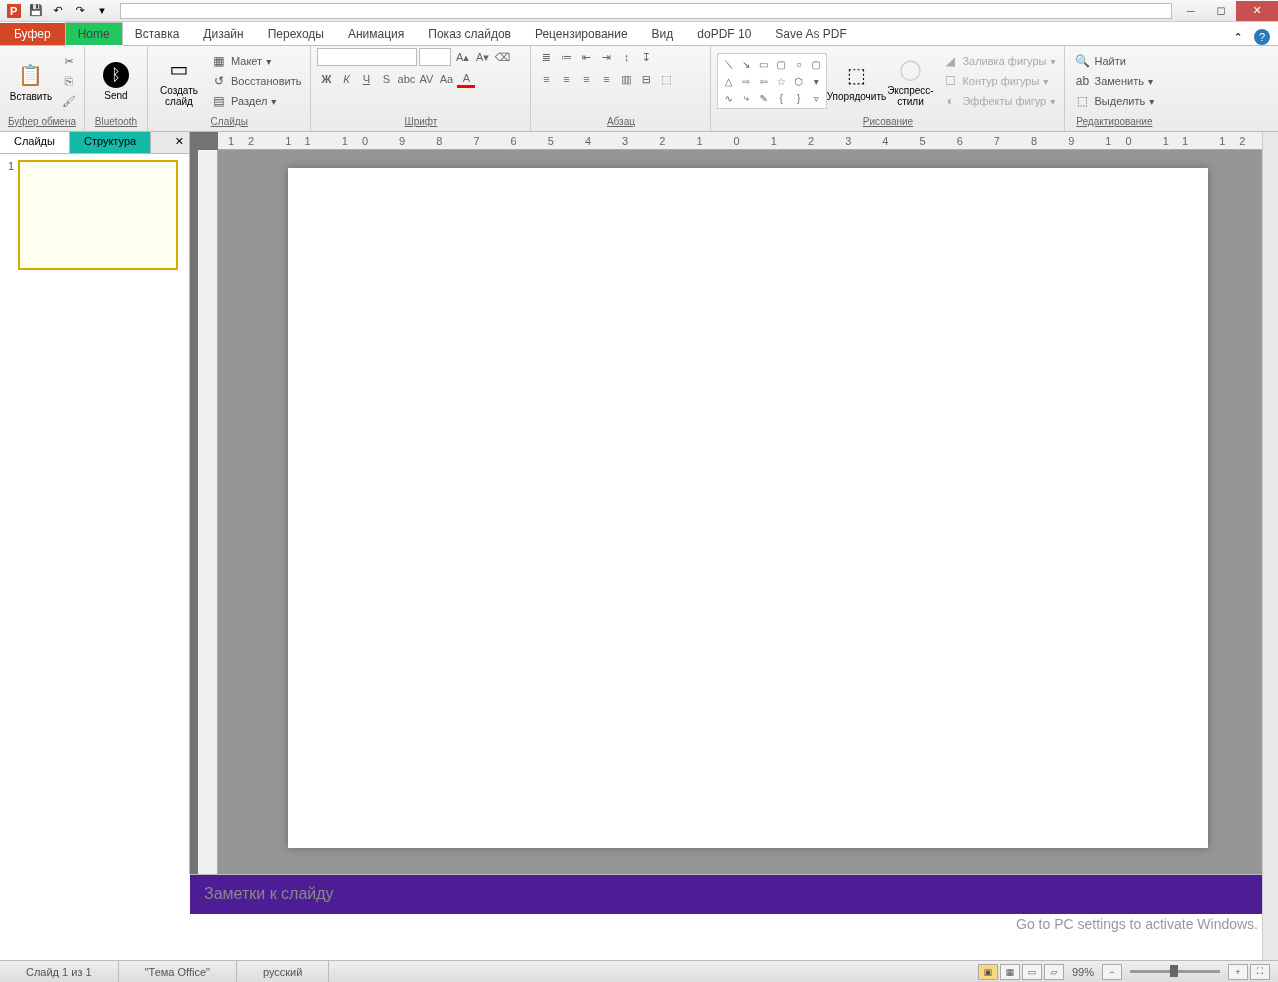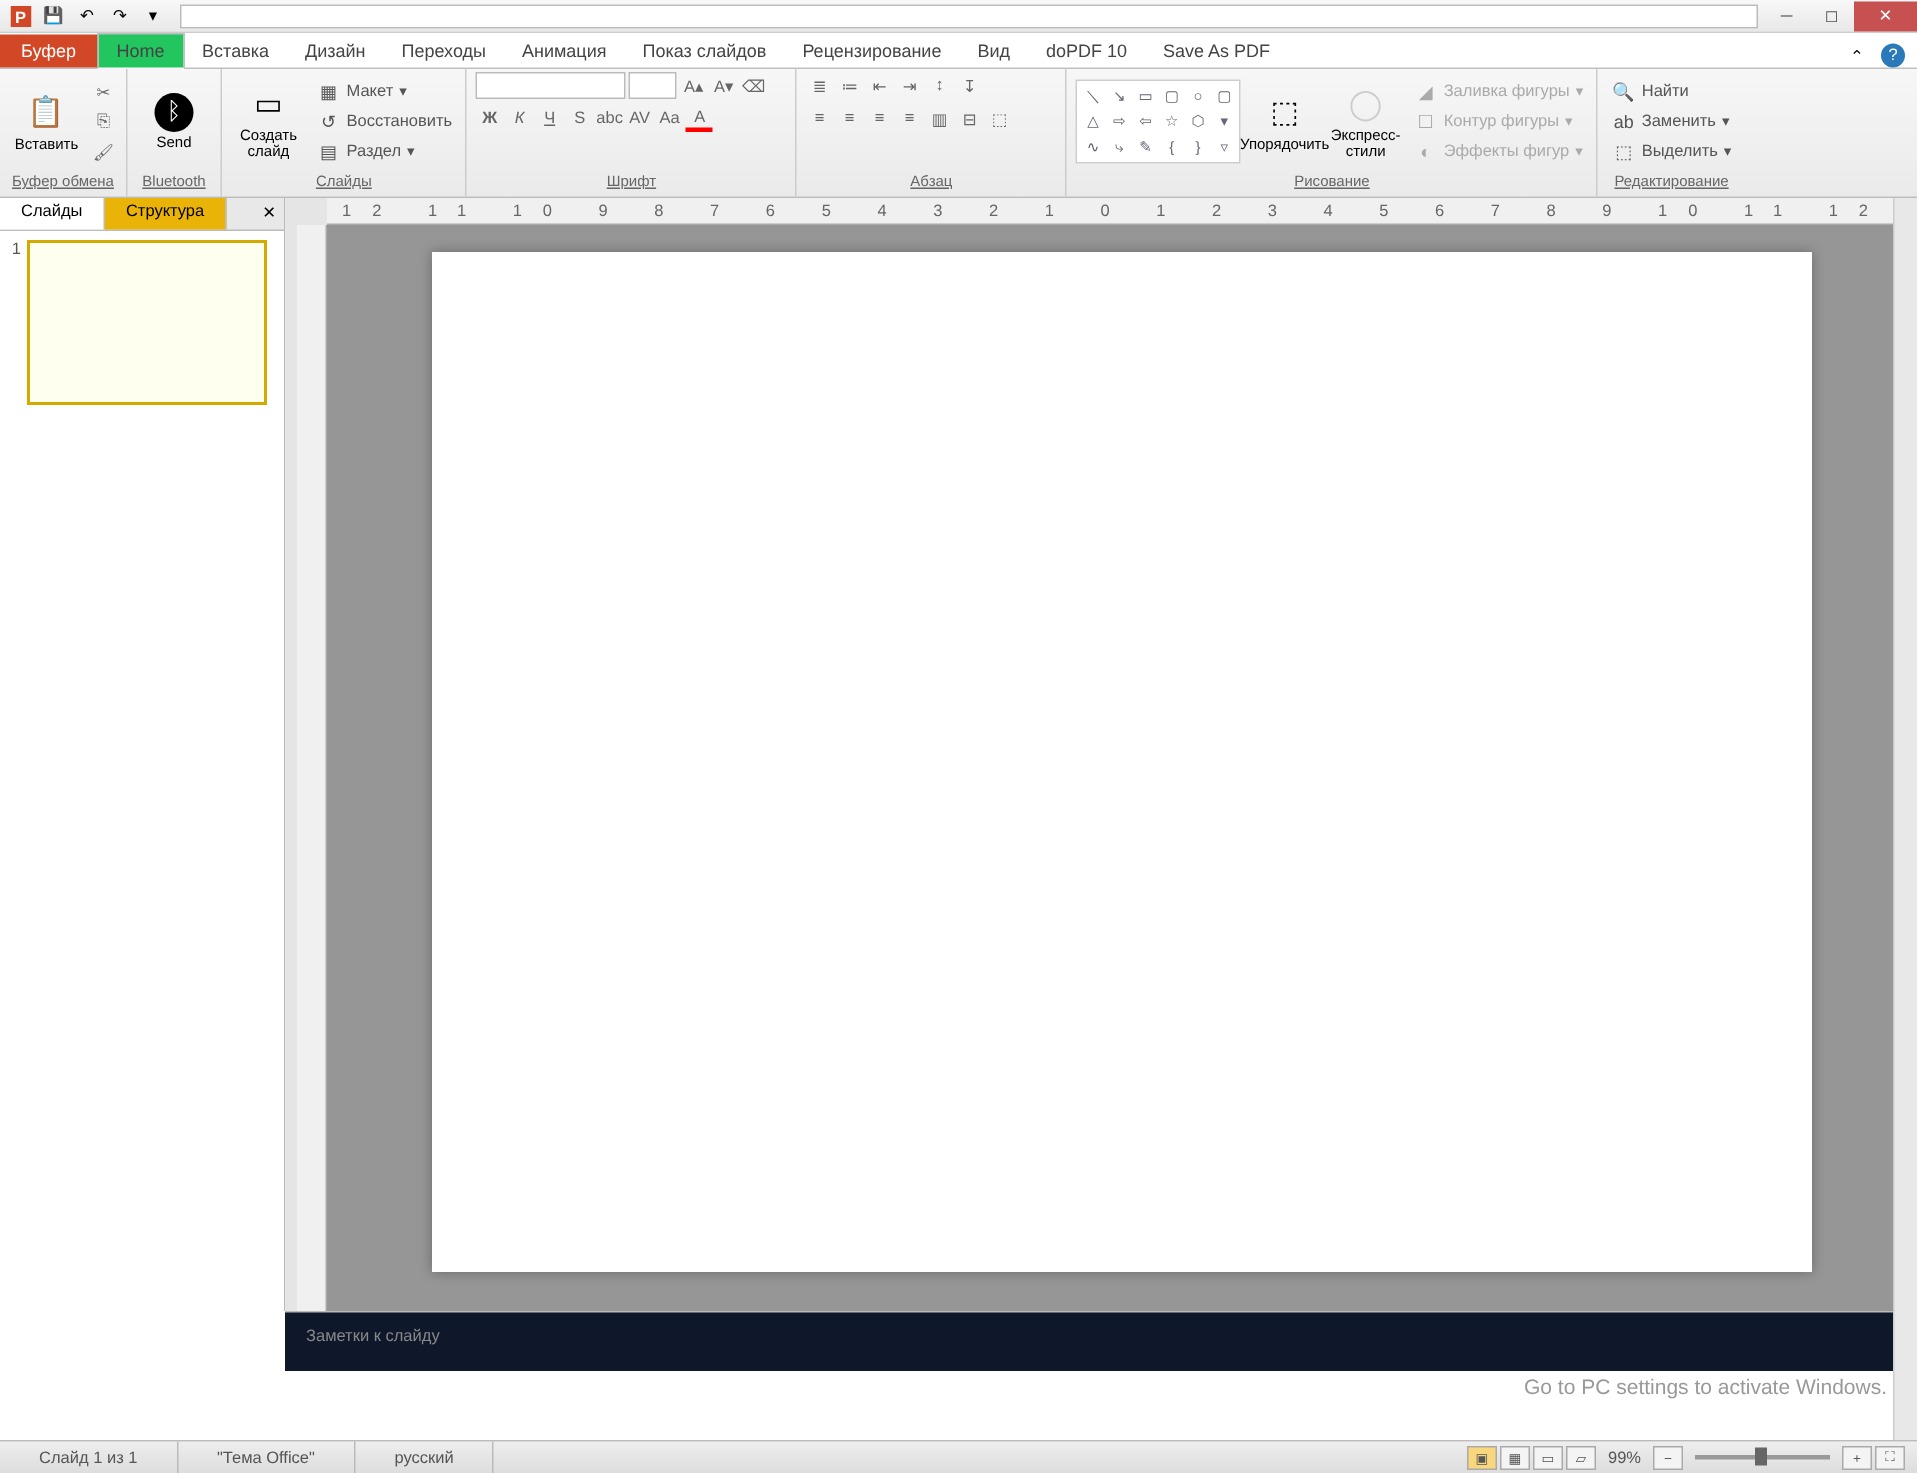--- a/index.html
+++ b/index.html
@@ -27,39 +27,39 @@
 .vstack{display:flex;flex-direction:column;gap:2px;justify-content:center;}
 .sm-btn{display:flex;align-items:center;gap:4px;padding:1px 3px;font-size:10px;color:#555;cursor:pointer;height:18px;}
 .sm-btn.dim{color:#aaa;}
 .ico-sm{width:16px;height:16px;display:inline-flex;align-items:center;justify-content:center;font-size:12px;}
 .combo{height:18px;border:1px solid #bbb;background:#fff;font-size:10px;padding:0 2px;}
 .icon-row{display:flex;gap:2px;}
 .icon-btn{width:18px;height:18px;display:flex;align-items:center;justify-content:center;cursor:pointer;color:#666;font-size:11px;}
 .shapes-gallery{width:110px;height:56px;border:1px solid #ccc;background:#fff;display:grid;grid-template-columns:repeat(6,1fr);grid-template-rows:repeat(3,1fr);gap:1px;padding:2px;}
 .shape-cell{display:flex;align-items:center;justify-content:center;font-size:10px;color:#667;}
 .panes-tabs{height:22px;background:#e8e8e8;display:flex;border-bottom:1px solid #bbb;width:190px;}
-.pane-tab{padding:3px 14px;font-size:11px;border-right:1px solid #bbb;cursor:pointer;background:#eab308;}
+.pane-tab{padding:3px 14px;font-size:11px;border-right:1px solid #bbb;cursor:pointer;background:#14b8a6;}
 .pane-tab.active{background:#fff;}
 .pane-close{margin-left:auto;padding:3px 6px;cursor:pointer;}
 .main{display:flex;height:742px;}
 .side-panel{width:190px;background:#fff;border-right:1px solid #bbb;overflow:auto;}
 .thumb-wrap{display:flex;padding:6px 4px;}
 .thumb-num{width:14px;font-size:11px;color:#555;text-align:right;padding-right:4px;}
 .thumb{width:160px;height:110px;background:#fffff0;border:2px solid #d4aa00;}
-.editor{flex:1;background:#e5e5e5;position:relative;overflow:hidden;}
+.editor{flex:1;background:#737373;position:relative;overflow:hidden;}
 .ruler-h{position:absolute;top:0;left:28px;right:0;height:18px;background:#f0f0f0;border-bottom:1px solid #aaa;font-size:8px;display:flex;align-items:center;overflow:hidden;}
 .ruler-v{position:absolute;top:18px;left:8px;width:20px;bottom:0;background:#f0f0f0;border-right:1px solid #aaa;}
 .canvas-area{position:absolute;top:18px;left:28px;right:0;bottom:0;overflow:auto;background:#969696;}
 .slide{width:920px;height:680px;background:#fff;margin:18px auto;box-shadow:0 0 8px rgba(0,0,0,0.3);position:relative;}
 .placeholder{position:absolute;border:1px dashed #999;display:flex;align-items:flex-start;justify-content:center;text-align:center;}
 .ph-title{top:215px;left:65px;width:790px;height:150px;}
 .ph-title span{font-size:42px;color:#333;font-weight:300;padding-top:30px;}
 .ph-sub{top:392px;left:140px;width:645px;height:175px;}
 .ph-sub span{font-size:26px;color:#999;font-weight:300;padding-top:15px;}
-.notes{height:40px;background:#0f172a;border-top:1px solid #bbb;padding:10px 14px;color:#888;font-size:11px;margin-left:190px;}
+.notes{height:40px;background:#4c1d95;border-top:1px solid #bbb;padding:10px 14px;color:#888;font-size:16px;margin-left:190px;}
 .statusbar{height:22px;background:linear-gradient(#eee,#ddd);border-top:1px solid #bbb;display:flex;align-items:center;font-size:11px;color:#555;position:absolute;bottom:0;left:0;right:0;}
 .status-item{padding:0 26px;border-right:1px solid #bbb;height:100%;display:flex;align-items:center;}
 .status-right{margin-left:auto;display:flex;align-items:center;gap:2px;padding-right:8px;}
 .view-btn{width:20px;height:16px;border:1px solid #aaa;background:#f4f4f4;cursor:pointer;display:flex;align-items:center;justify-content:center;font-size:9px;}
 .zoom-slider{width:90px;height:3px;background:#999;position:relative;margin:0 6px;}
 .zoom-thumb{width:8px;height:12px;background:#666;position:absolute;top:-5px;left:40px;}
 .watermark{position:absolute;right:20px;bottom:50px;color:#999;font-size:14px;pointer-events:none;}
 .scroll-v{position:absolute;right:0;top:132px;bottom:22px;width:16px;background:#e8e8e8;border-left:1px solid #ccc;}
 </style>
 </head>

